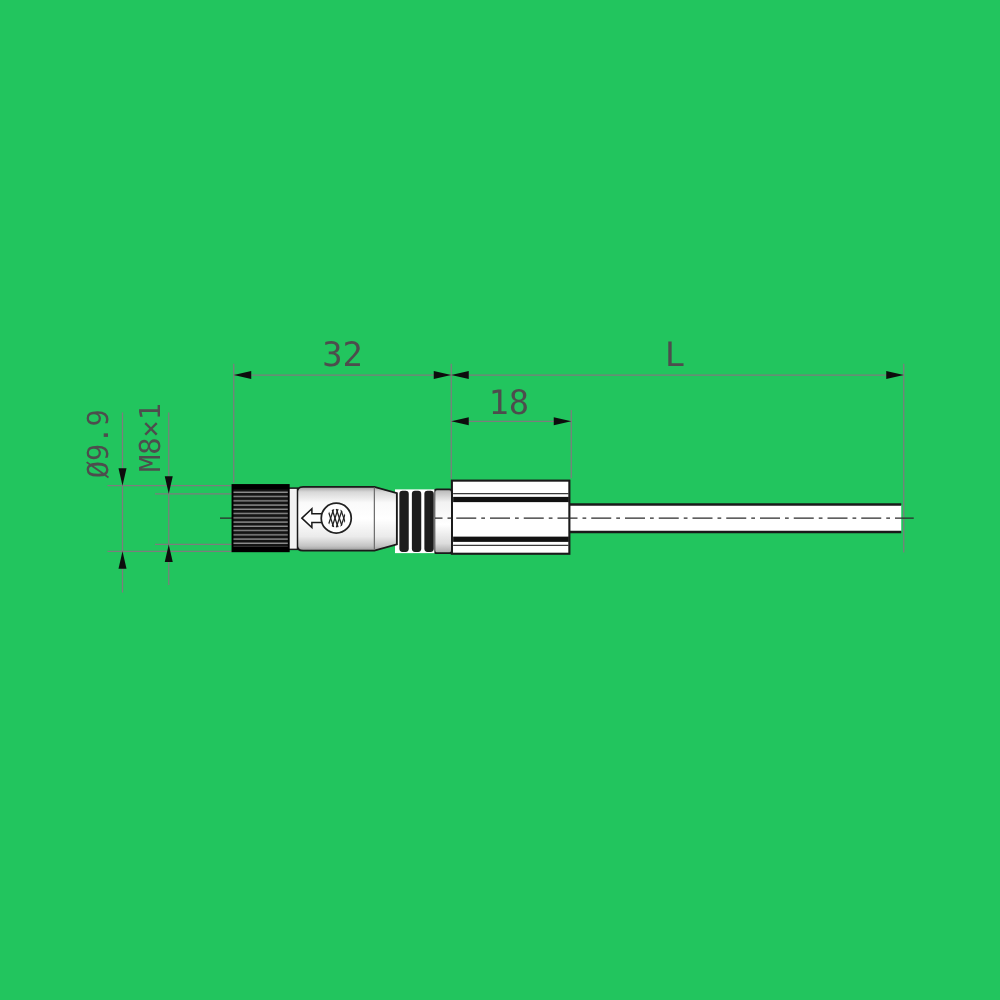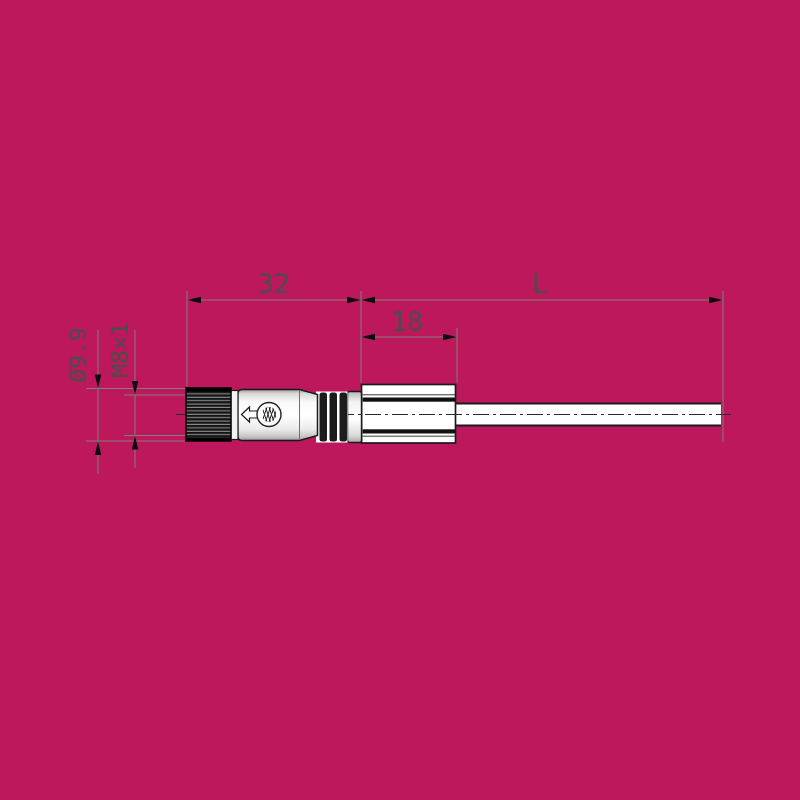--- a/index.html
+++ b/index.html
@@ -7,21 +7,21 @@
     padding: 0;
     background: #ffffff;
     width: 800px;
     height: 800px;
     overflow: hidden;
   }
   .canvas {
     position: relative;
     width: 800px;
     height: 800px;
-    background: #be185d;
+    background: #22c55e;
   }
   svg { display: block; }
   .dim-text {
     font-family: "DejaVu Sans Mono", "Liberation Mono", monospace;
     font-size: 27px;
     fill: #4d4d4d;
     letter-spacing: 0px;
   }
   .dim-text-side {
     font-family: "DejaVu Sans Mono", "Liberation Mono", monospace;

